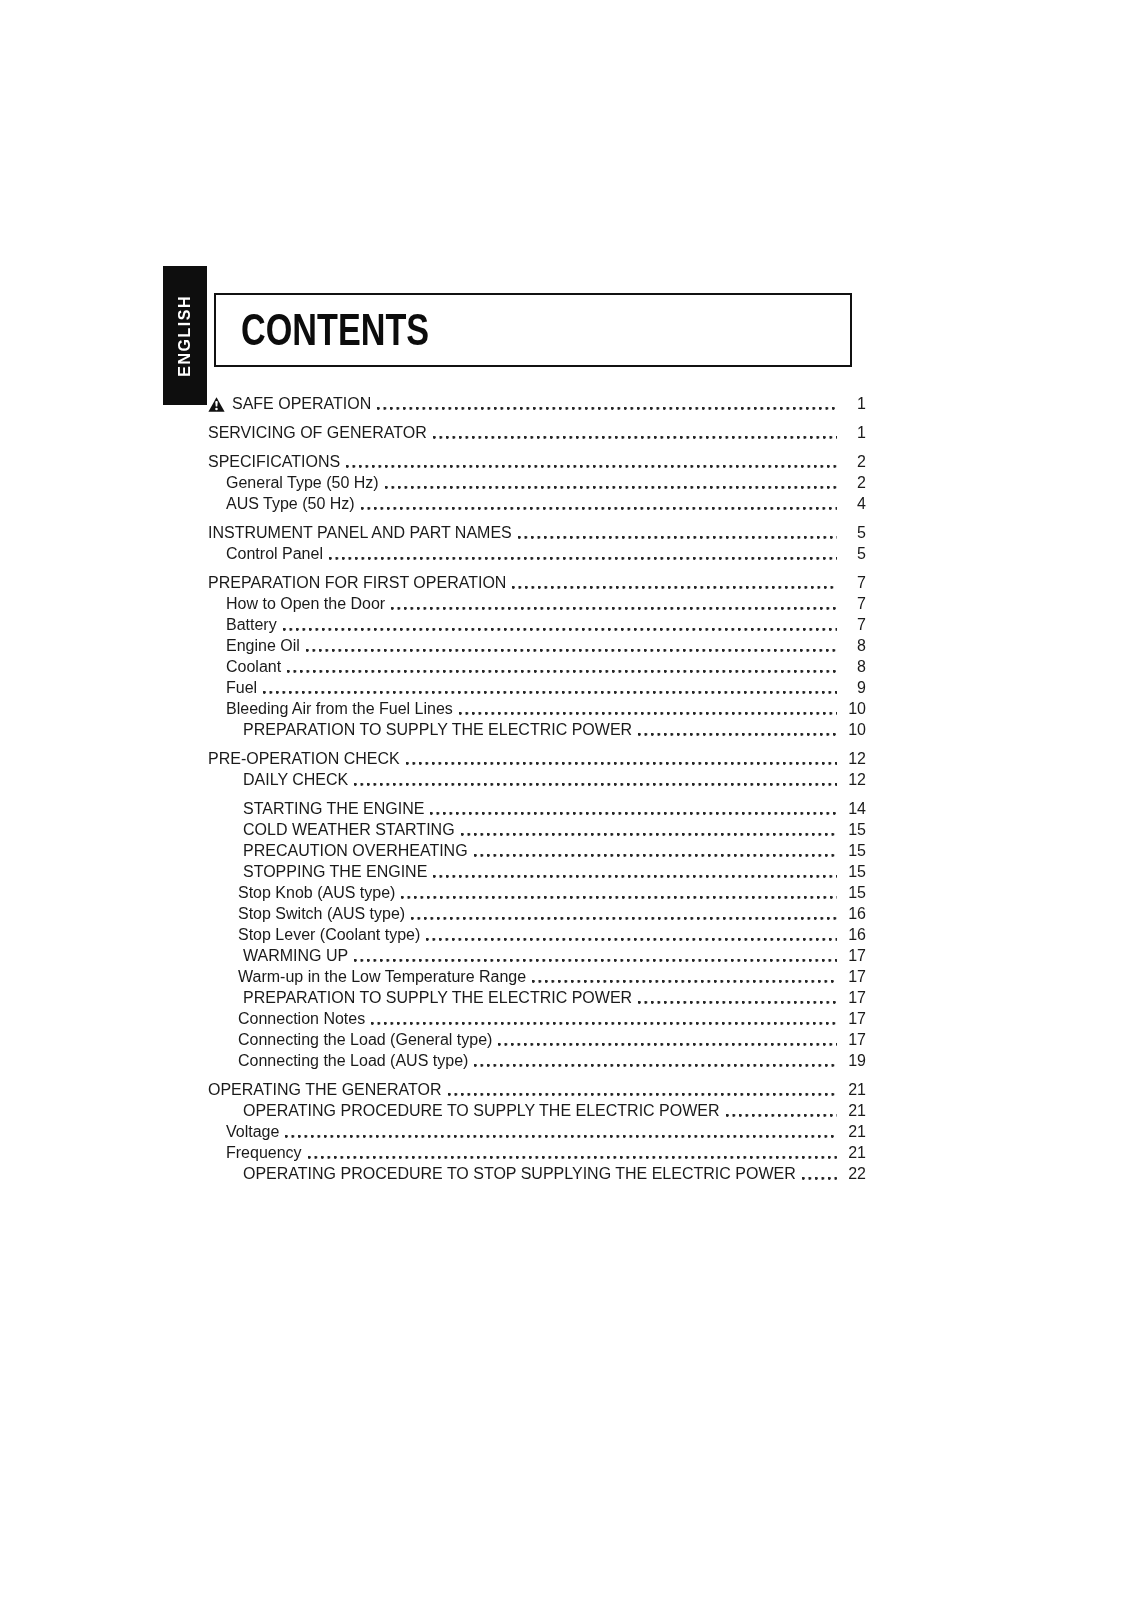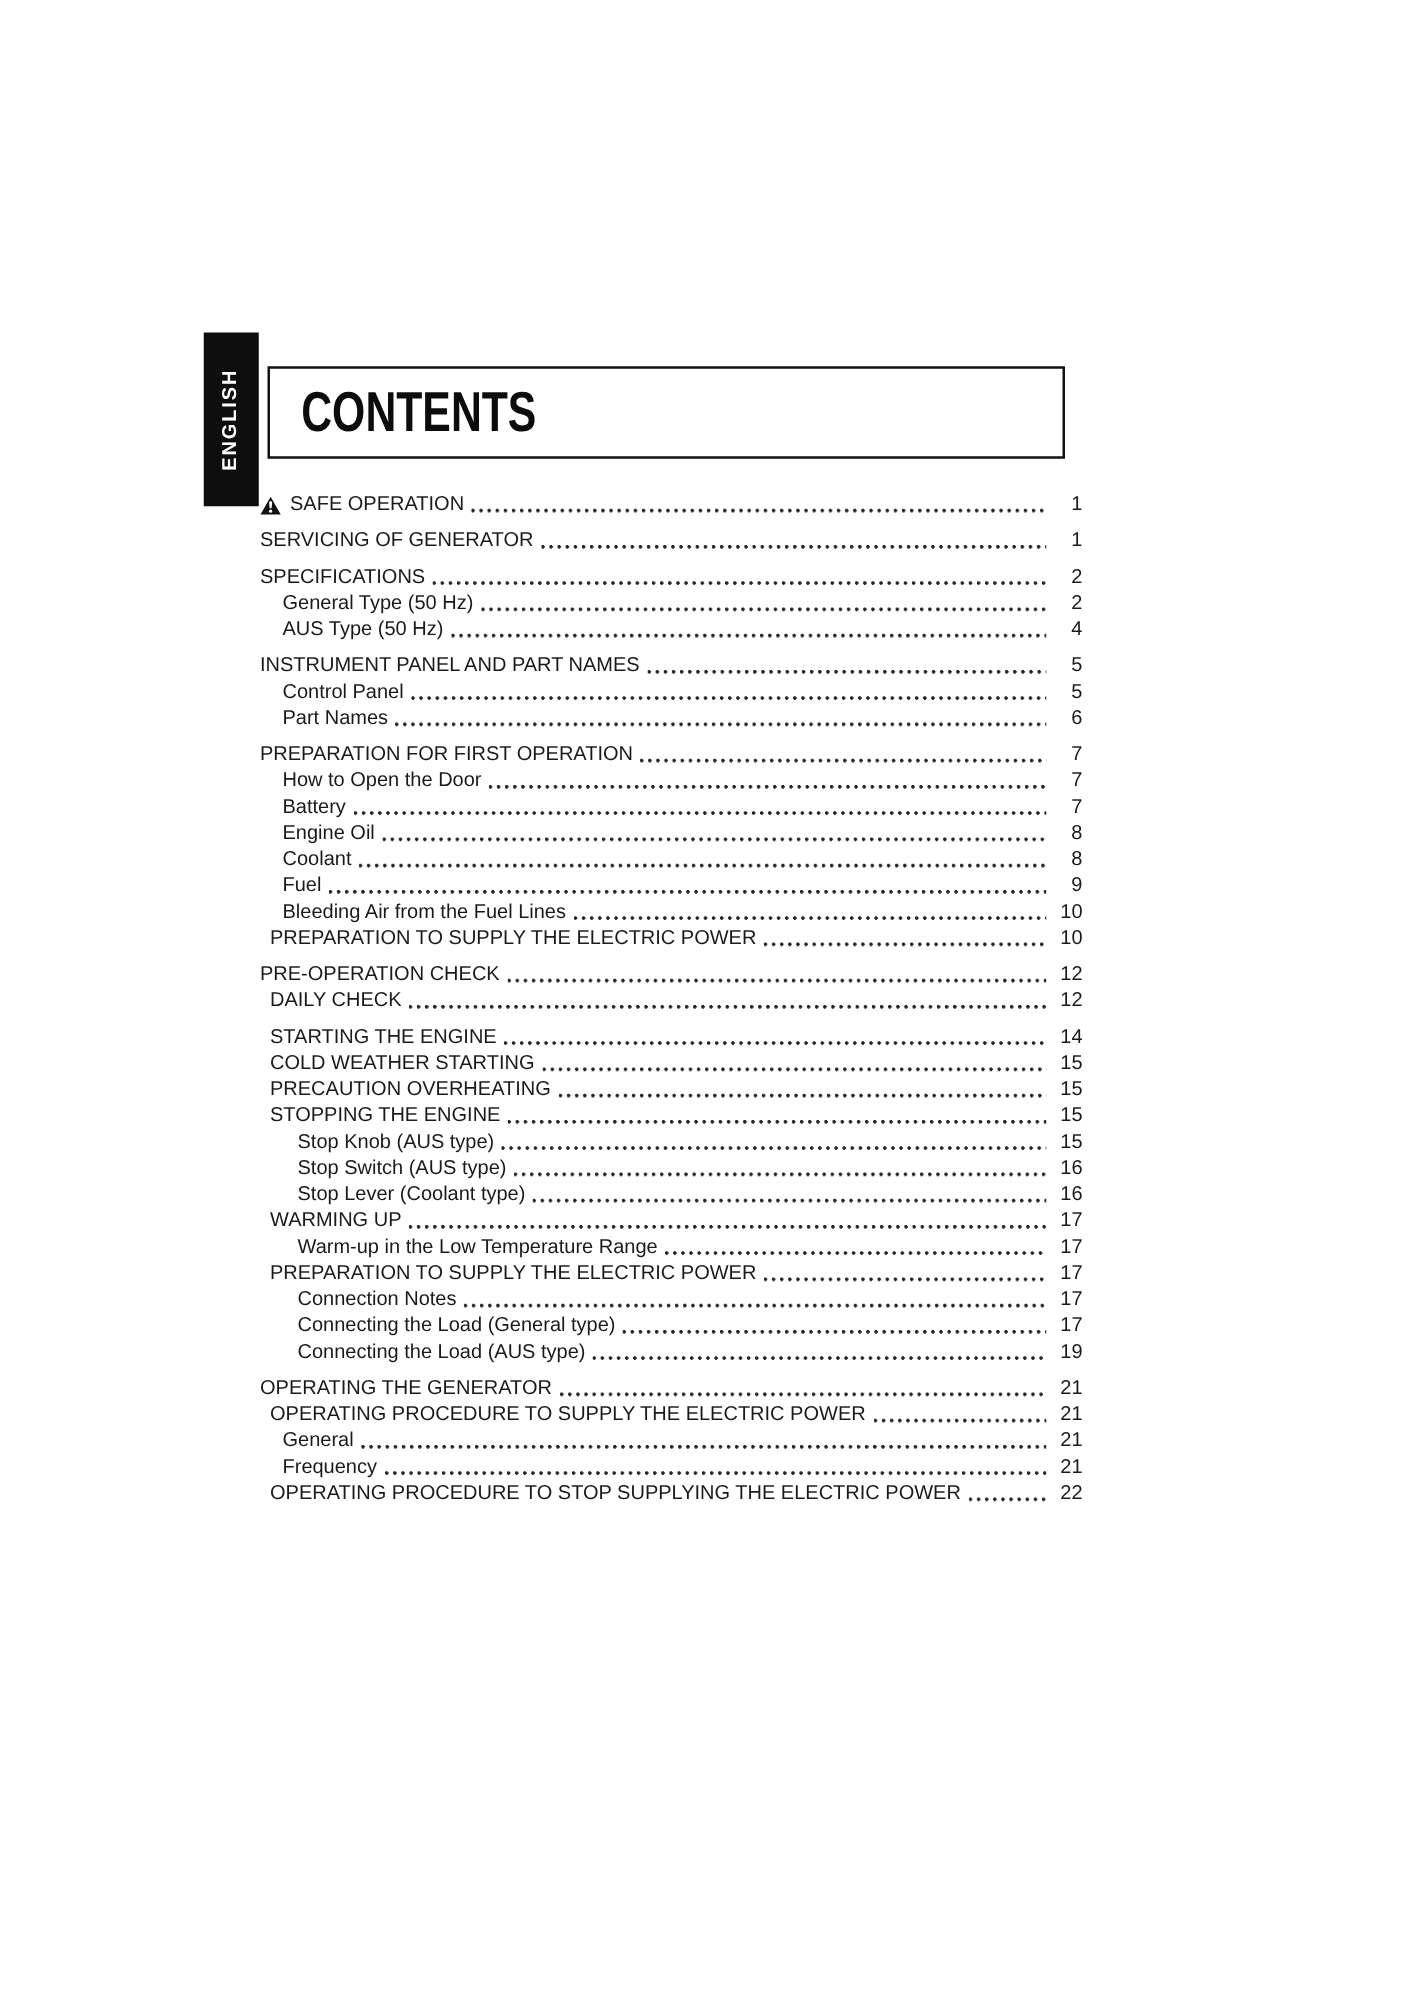--- a/index.html
+++ b/index.html
@@ -62,21 +62,21 @@
     line-height:21px;
   }
   .toc-group + .toc-group{margin-top:8px;}
   .row{
     display:flex;
     align-items:baseline;
     height:21px;
     white-space:nowrap;
   }
   .row .label{flex:0 0 auto;}
-  .row.ind1 .label-wrap{padding-left:8px;}
+  .row.ind1 .label-wrap{padding-left:8px;margin-left:27px;}
   .row.ind2 .label-wrap{padding-left:18px;}
   .row.ind3 .label-wrap{padding-left:30px;}
   .label-wrap{flex:0 0 auto;display:flex;align-items:baseline;}
   .icon{
     display:none;
     width:17px;height:15px;
     margin-right:7px;
     align-self:center;
     position:relative;top:1px;
     color:#111;
@@ -174,28 +174,20 @@
     <span class="pagenum">5</span>
   </div>
       <div class="row ind2">
     <span class="label-wrap">
 
       <span class="label">Control Panel</span>
     </span>
     <span class="leader"></span>
     <span class="pagenum">5</span>
   </div>
-      <div class="row ind2">
-    <span class="label-wrap">
-
-      <span class="label">Part Names</span>
-    </span>
-    <span class="leader"></span>
-    <span class="pagenum">6</span>
-  </div>
     </div>
     <div class="toc-group">
       <div class="row ind0">
     <span class="label-wrap">
 
       <span class="label">PREPARATION FOR FIRST OPERATION</span>
     </span>
     <span class="leader"></span>
     <span class="pagenum">7</span>
   </div>
@@ -393,21 +385,21 @@
     <span class="label-wrap">
 
       <span class="label">OPERATING PROCEDURE TO SUPPLY THE ELECTRIC POWER</span>
     </span>
     <span class="leader"></span>
     <span class="pagenum">21</span>
   </div>
       <div class="row ind2">
     <span class="label-wrap">
 
-      <span class="label">General</span>
+      <span class="label">Voltage</span>
     </span>
     <span class="leader"></span>
     <span class="pagenum">21</span>
   </div>
       <div class="row ind2">
     <span class="label-wrap">
 
       <span class="label">Frequency</span>
     </span>
     <span class="leader"></span>

